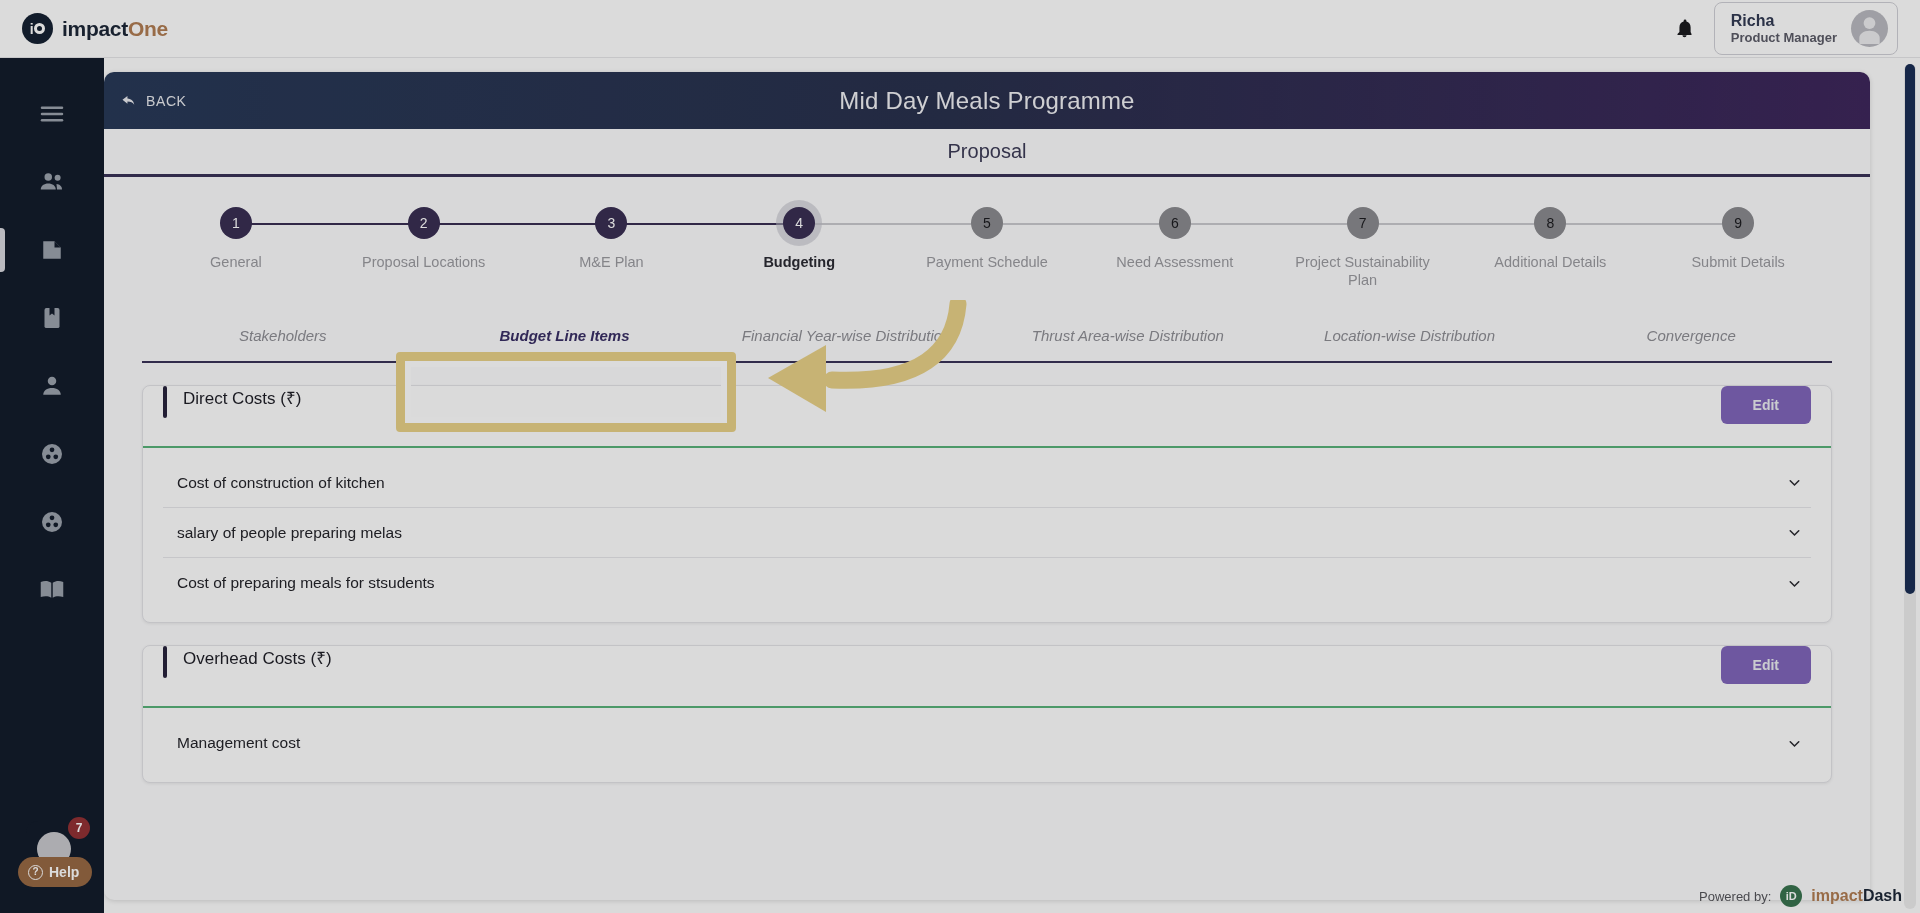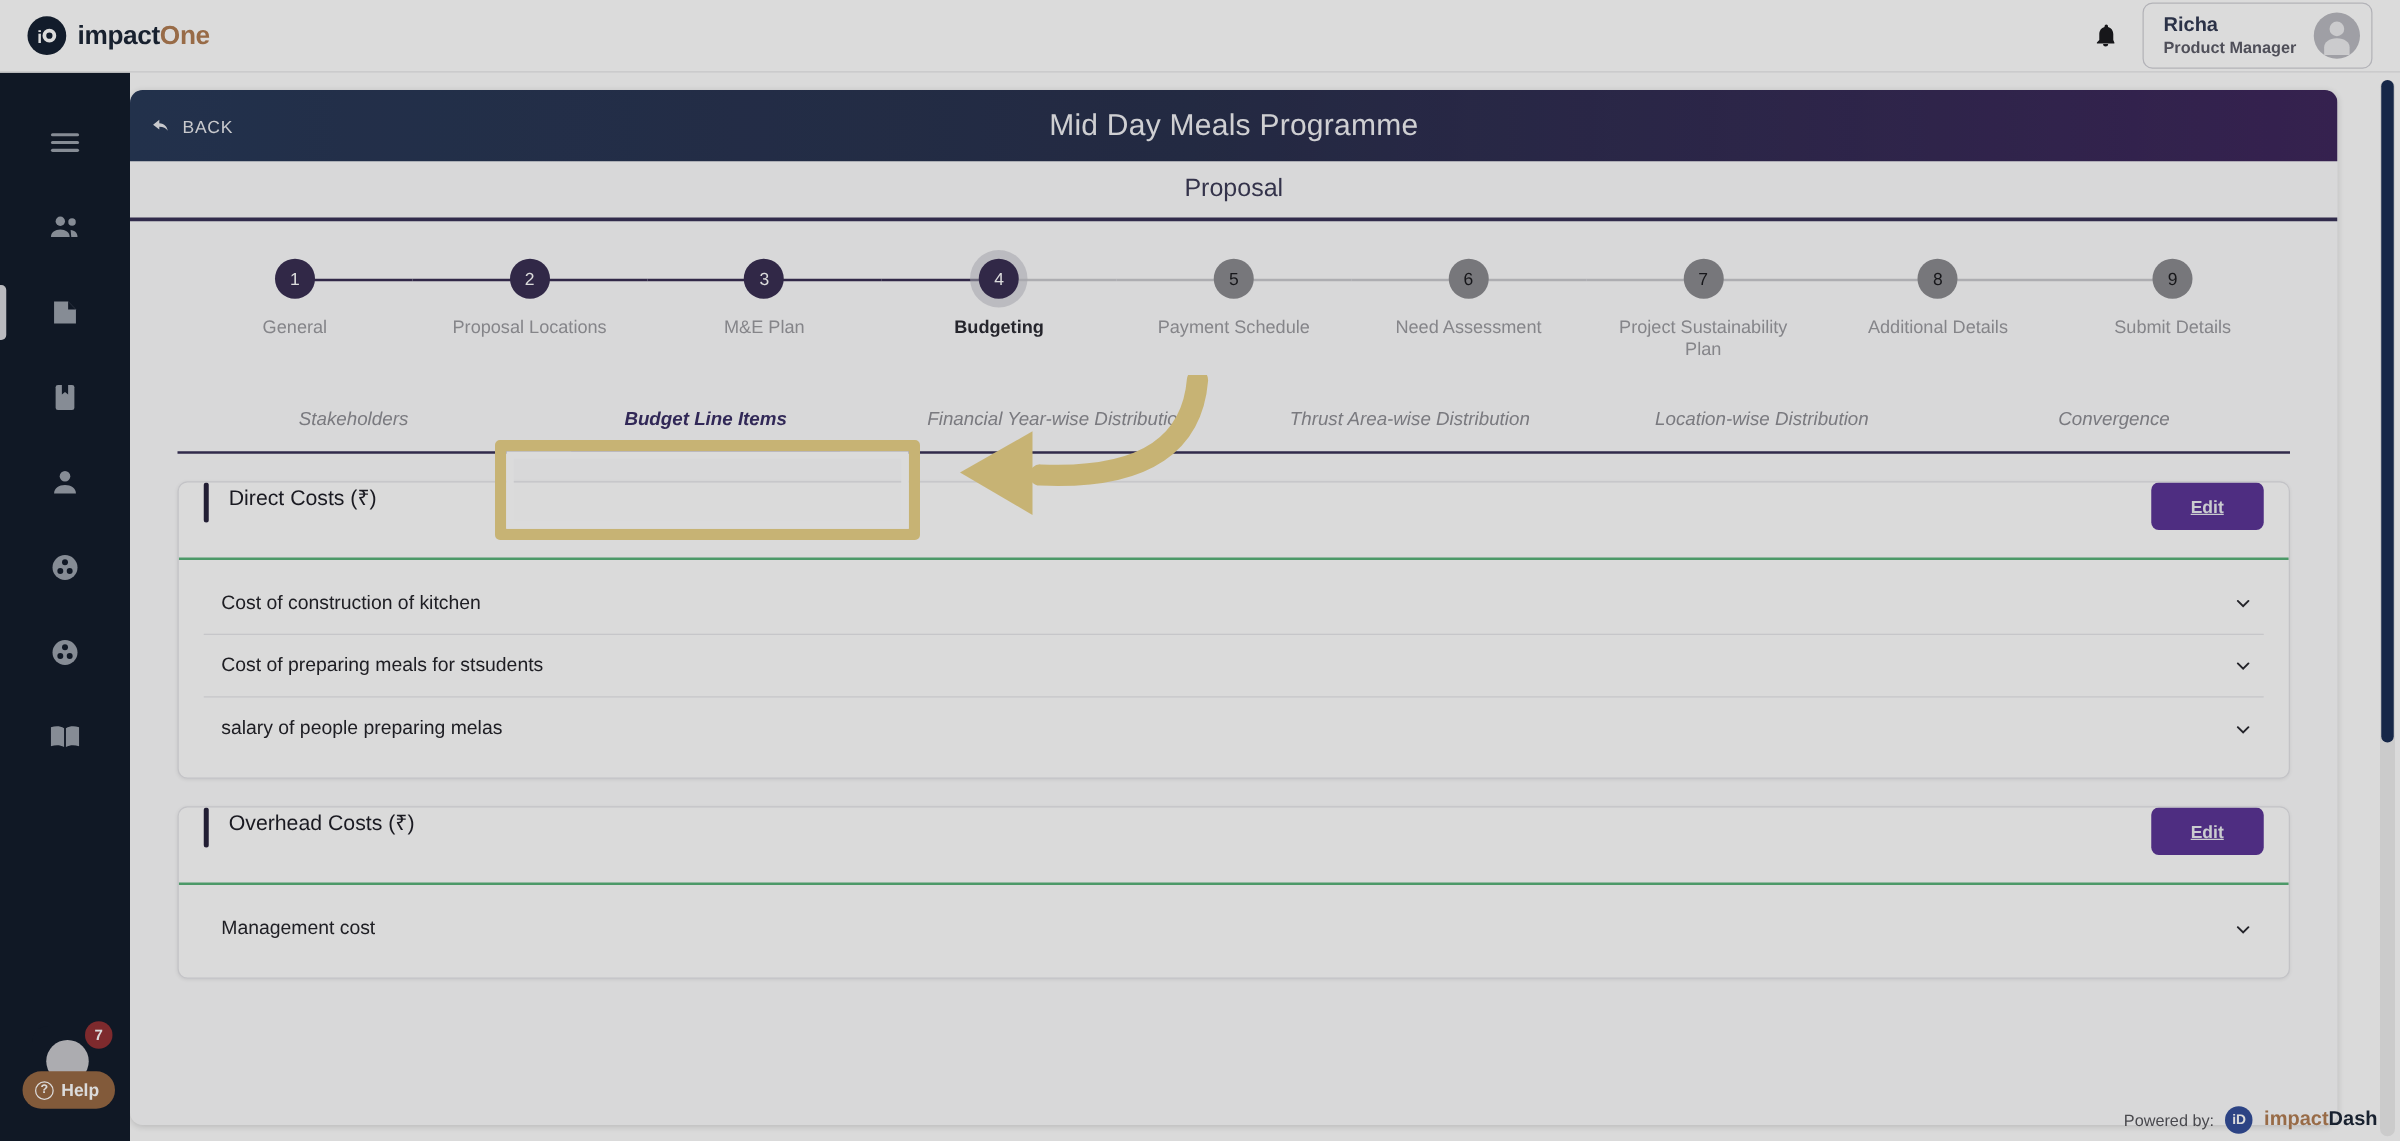--- a/index.html
+++ b/index.html
@@ -212,43 +212,43 @@
   .cost-head {
     height: 62px; display: flex; align-items: flex-start;
     padding: 0 20px 0 0; border-bottom: 2px solid #22c55e;
     position: relative;
   }
   .cost-accent {
     width: 4px; height: 32px; background: #2a2050; margin: 0 16px 0 20px; border-radius: 2px;
   }
   .cost-title { font-size: 17px; color: #1e1e2d; }
   .edit-btn {
-    margin-left: auto; background: #6d28d9; color: #e9edf5;
+    margin-left: auto; background: #8b5cf6; color: #e9edf5;
     border: none; border-radius: 6px;
     padding: 11px 32px; font-size: 14px; font-weight: bold;
-    font-family: "Liberation Sans", sans-serif; cursor: pointer; text-decoration: underline;
+    font-family: "Liberation Sans", sans-serif; cursor: pointer;
   }
   .cost-rows { padding: 10px 20px 14px 20px; }
   .cost-row {
     height: 50px; display: flex; align-items: center;
     border-bottom: 1px solid #e6e6ec;
     padding: 0 8px 0 14px;
     font-size: 15.5px; color: #24242f; cursor: pointer;
   }
   .cost-row:last-child { border-bottom: none; }
   .chev { margin-left: auto; display:flex; align-items:center; }
 
   
   .footer {
     position: absolute; right: 18px; bottom: 6px;
     display: flex; align-items: center; gap: 9px;
     font-size: 13px; color: #55555f; z-index: 28;
   }
   .footer-mark {
-    width: 22px; height: 22px; border-radius: 50%; background: #1d4ed8;
+    width: 22px; height: 22px; border-radius: 50%; background: #15803d;
     color: #fff; font-size: 11px; font-weight: bold;
     display:flex; align-items:center; justify-content:center;
   }
   .footer-brand { font-size: 16px; font-weight: bold; }
   .footer-brand .a { color: #d4762a; }
   .footer-brand .b { color: #152744; }
 
   
   .scrollbar {
     position: absolute; right: 4px; top: 64px;
@@ -478,42 +478,42 @@
       <div class="sections" id="sections-container">
           <div class="cost-card">
             <div class="cost-head">
               <div class="cost-accent"></div>
               <div class="cost-title">Direct Costs (₹)</div>
               <button class="edit-btn">Edit</button>
             </div>
             <div class="cost-rows">
               <div class="cost-row">
                 <span>Cost of construction of kitchen</span>
+                <span class="chev">
+                  <svg width="17" height="17" viewBox="0 0 24 24">
+                    <path fill="none" stroke="#2a2a35" stroke-width="2.2" stroke-linecap="round" d="M6 9.5 12 15.5 18 9.5"></path>
+                  </svg>
+                </span>
+              </div>
+              <div class="cost-row">
+                <span>salary of people preparing melas</span>
                 <span class="chev">
                   <svg width="17" height="17" viewBox="0 0 24 24">
                     <path fill="none" stroke="#2a2a35" stroke-width="2.2" stroke-linecap="round" d="M6 9.5 12 15.5 18 9.5"></path>
                   </svg>
                 </span>
               </div>
               <div class="cost-row">
                 <span>Cost of preparing meals for stsudents</span>
                 <span class="chev">
                   <svg width="17" height="17" viewBox="0 0 24 24">
                     <path fill="none" stroke="#2a2a35" stroke-width="2.2" stroke-linecap="round" d="M6 9.5 12 15.5 18 9.5"></path>
                   </svg>
                 </span>
               </div>
-              <div class="cost-row">
-                <span>salary of people preparing melas</span>
-                <span class="chev">
-                  <svg width="17" height="17" viewBox="0 0 24 24">
-                    <path fill="none" stroke="#2a2a35" stroke-width="2.2" stroke-linecap="round" d="M6 9.5 12 15.5 18 9.5"></path>
-                  </svg>
-                </span>
-              </div>
             </div>
           </div>
           <div class="cost-card">
             <div class="cost-head">
               <div class="cost-accent"></div>
               <div class="cost-title">Overhead Costs (₹)</div>
               <button class="edit-btn">Edit</button>
             </div>
             <div class="cost-rows">
               <div class="cost-row">

